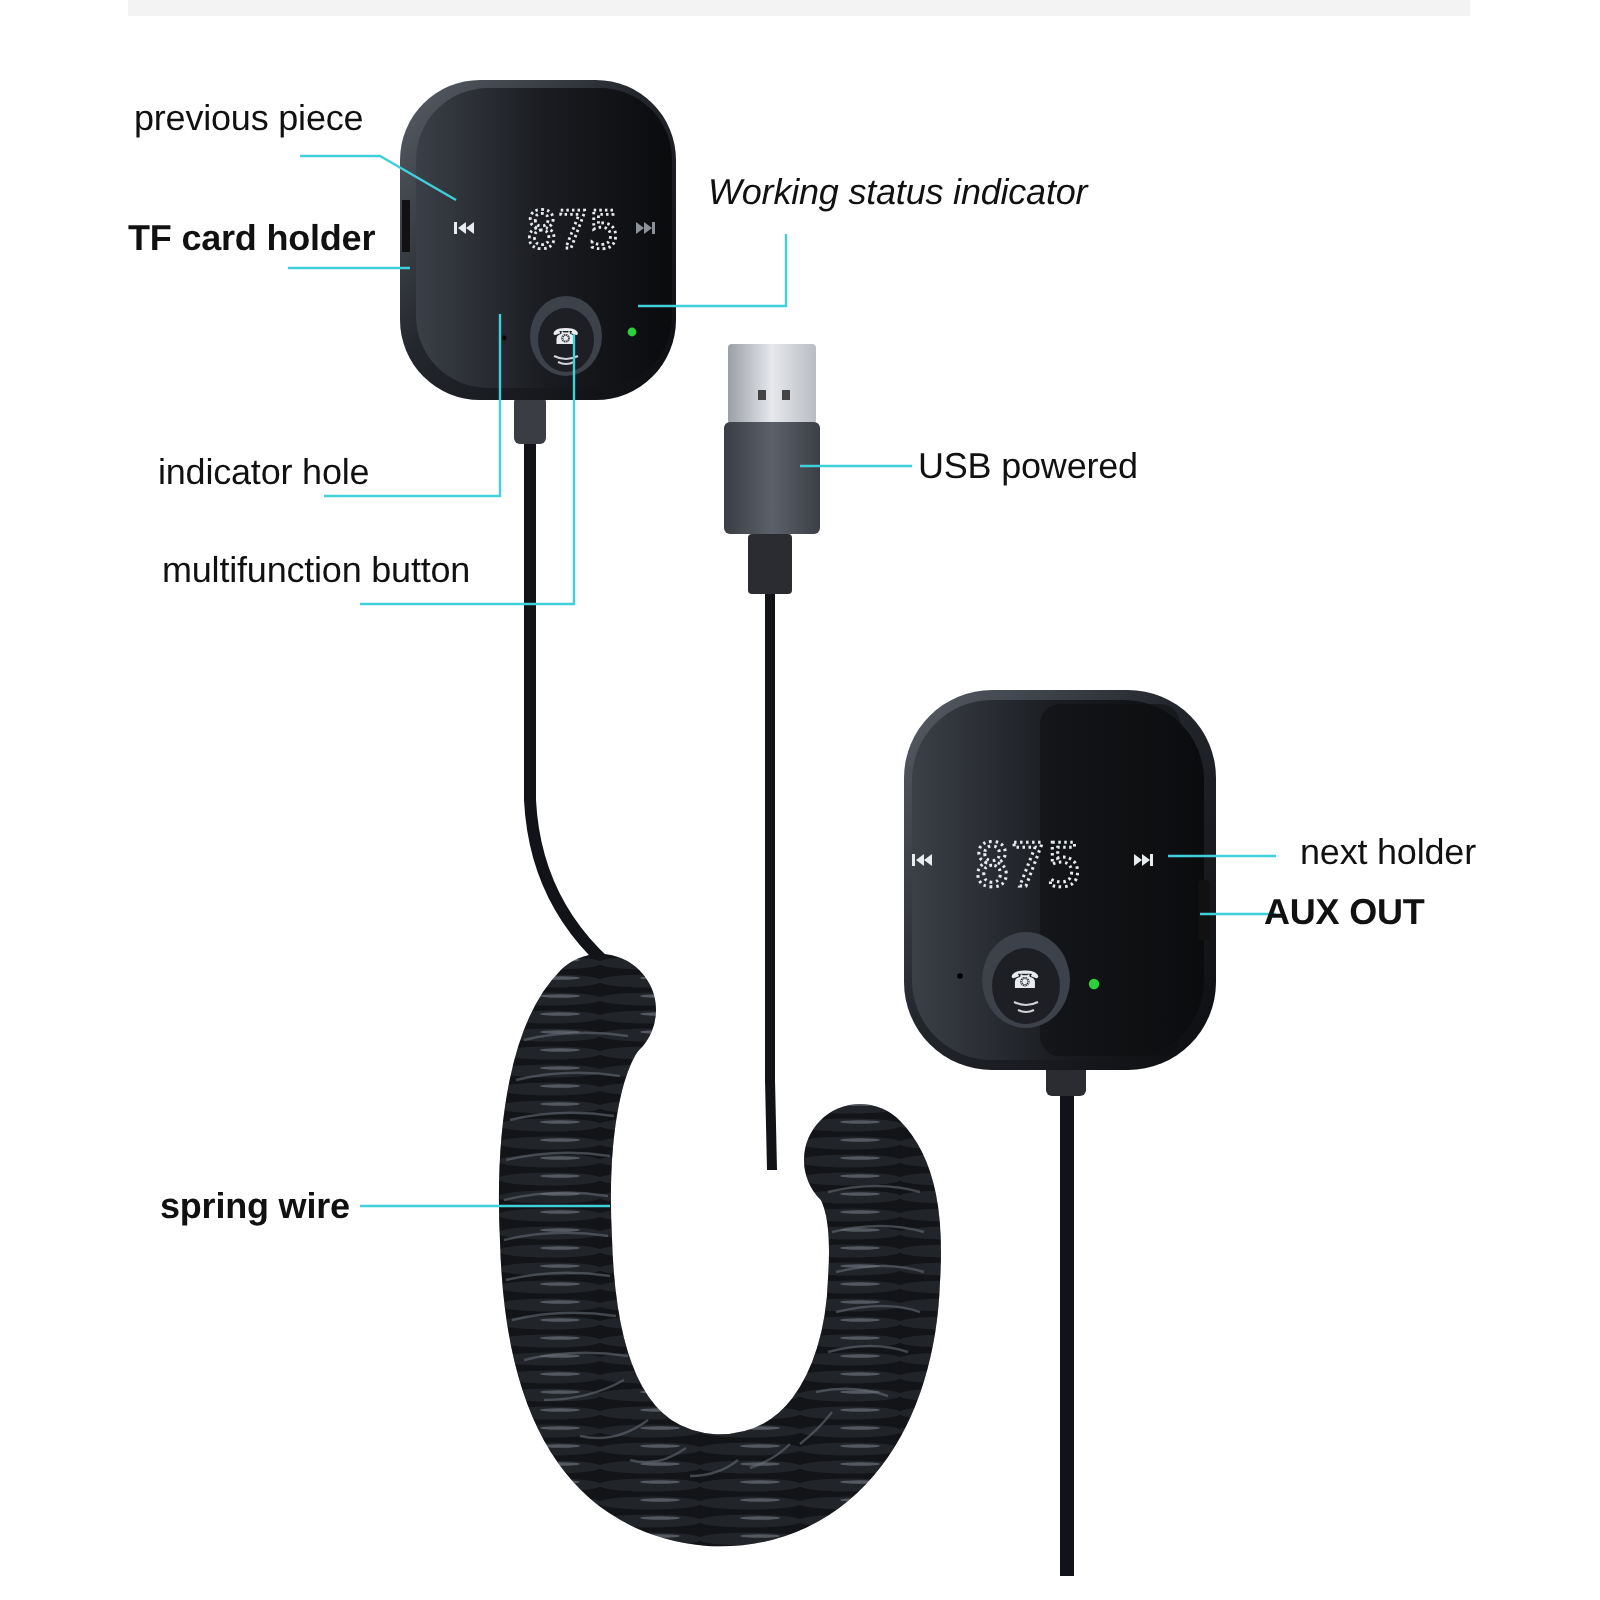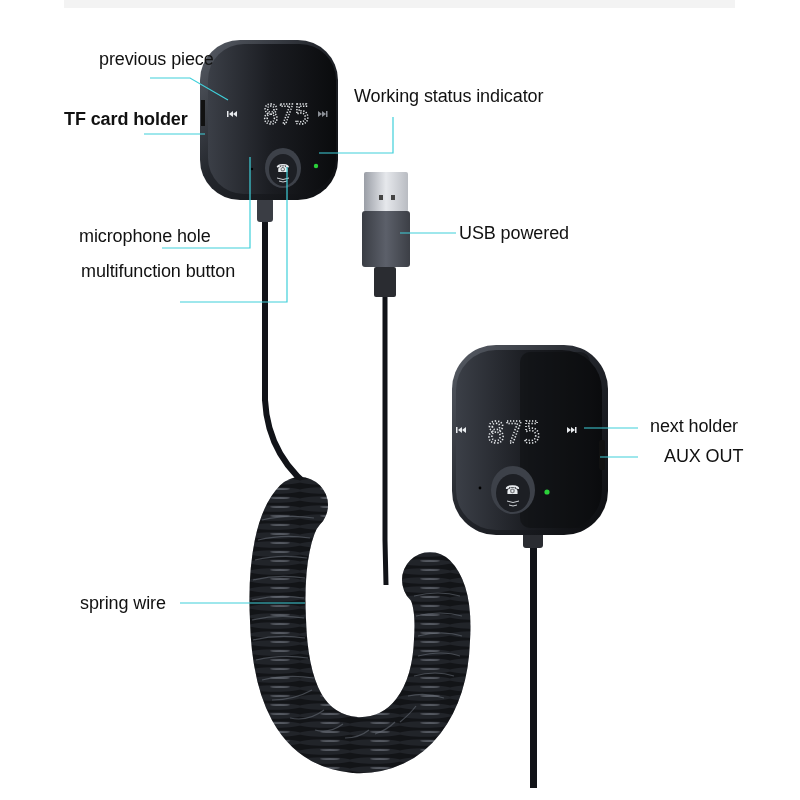--- a/index.html
+++ b/index.html
@@ -146,21 +146,21 @@
     <polyline points="393,117 393,153 319,153"></polyline>
     <polyline points="162,248 250,248 250,157"></polyline>
     <polyline points="180,302 287,302 287,167"></polyline>
     <polyline points="400,233 456,233"></polyline>
     <polyline points="584,428 638,428"></polyline>
     <polyline points="600,457 638,457"></polyline>
     <polyline points="180,603 305,603"></polyline>
   </g>
 </svg>
 
-<div class="label" style="left:67px; top:49px;margin-left:32px;">previous piece</div>
+<div class="label" style="left:67px; top:49px;">previous piece</div>
 <div class="label" style="left:64px; top:109px;font-weight:bold;">TF card holder</div>
-<div class="label" style="left:354px; top:86px;">Working status indicator</div>
-<div class="label" style="left:79px; top:226px;">microphone hole</div>
+<div class="label" style="left:354px; top:86px;font-style:italic;">Working status indicator</div>
+<div class="label" style="left:79px; top:226px;">indicator hole</div>
 <div class="label" style="left:459px; top:223px;text-align:right;">USB powered</div>
-<div class="label" style="left:81px; top:261px;">multifunction button</div>
+<div class="label" style="left:81px; top:275px;">multifunction button</div>
 <div class="label" style="left:650px; top:416px;">next holder</div>
-<div class="label" style="left:664px; top:446px;">AUX OUT</div>
-<div class="label" style="left:80px; top:593px;">spring wire</div>
+<div class="label" style="left:632px; top:446px;font-weight:bold;">AUX OUT</div>
+<div class="label" style="left:80px; top:593px;font-weight:bold;">spring wire</div>
 
 </body></html>

